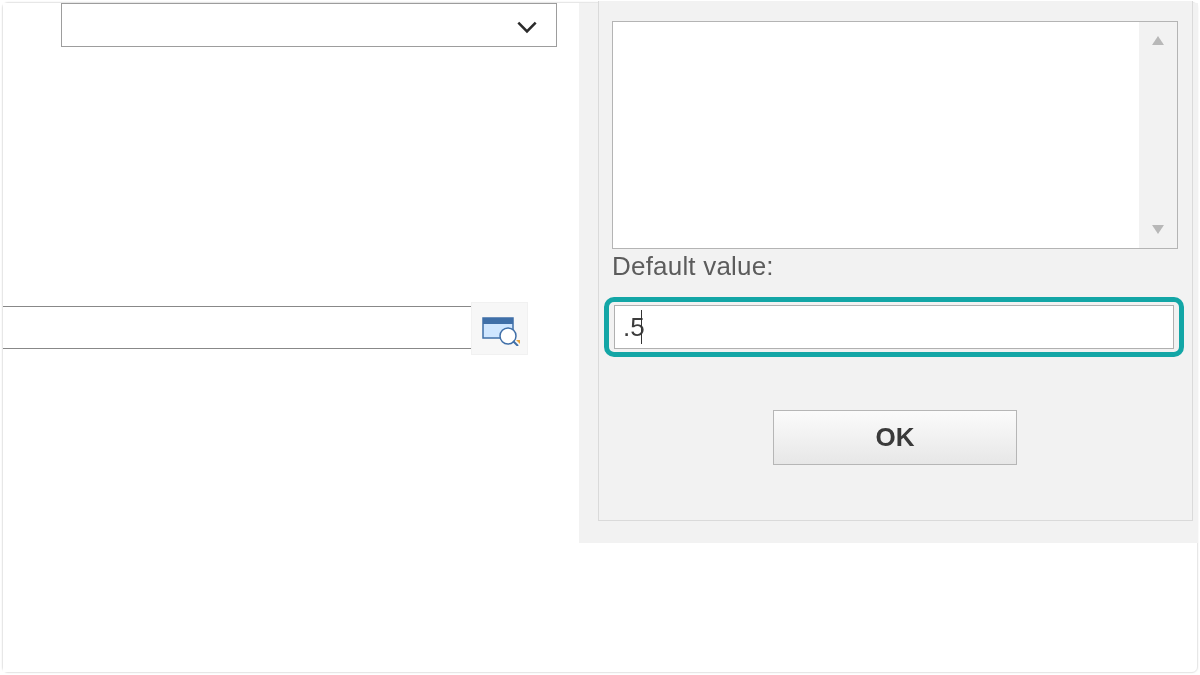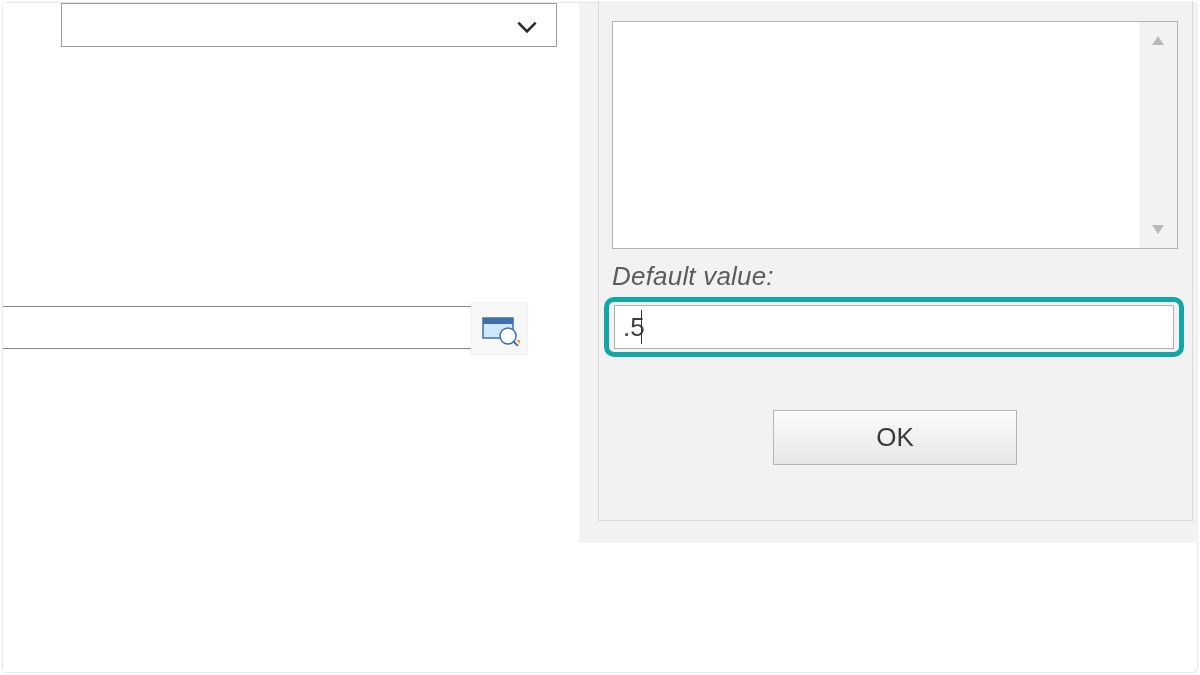--- a/index.html
+++ b/index.html
@@ -105,25 +105,24 @@
       display:flex; align-items:center; justify-content:center;
       cursor: pointer;
     }
     .fake-scroll .arrow-up { top: 0; }
     .fake-scroll .arrow-down { bottom: 0; }
     .fake-scroll svg { opacity: .55; }
 
     
     .lbl-default {
       position: absolute;
-      left: 609px; top: 258px;
+      left: 609px; top: 248px;
       font-size: 26px;
       color: #5c5c5c;
       letter-spacing: .2px;
-      font-style: italic;
     }
     
     .hl-wrap {
       position: absolute;
       left: 601px; top: 294px;
       width: 580px; height: 60px;
       border: 5px solid #13a6a6;
       border-radius: 10px;
       background: transparent;
       pointer-events: none;
@@ -151,20 +150,21 @@
     
     .ok-btn {
       position: absolute;
       left: 770px; top: 407px;
       width: 244px; height: 55px;
       border: 1px solid #b6b6b6;
       background: linear-gradient(#fbfbfb, #e7e7e7);
       font-size: 26px;
       color: #3a3a3a;
       cursor: pointer;
+      font-weight: bold;
     }
   </style>
 </head>
 <body>
 
 <div class="frame">
 
   <div class="left-area">
     <div class="dropdown">
       <span></span>

